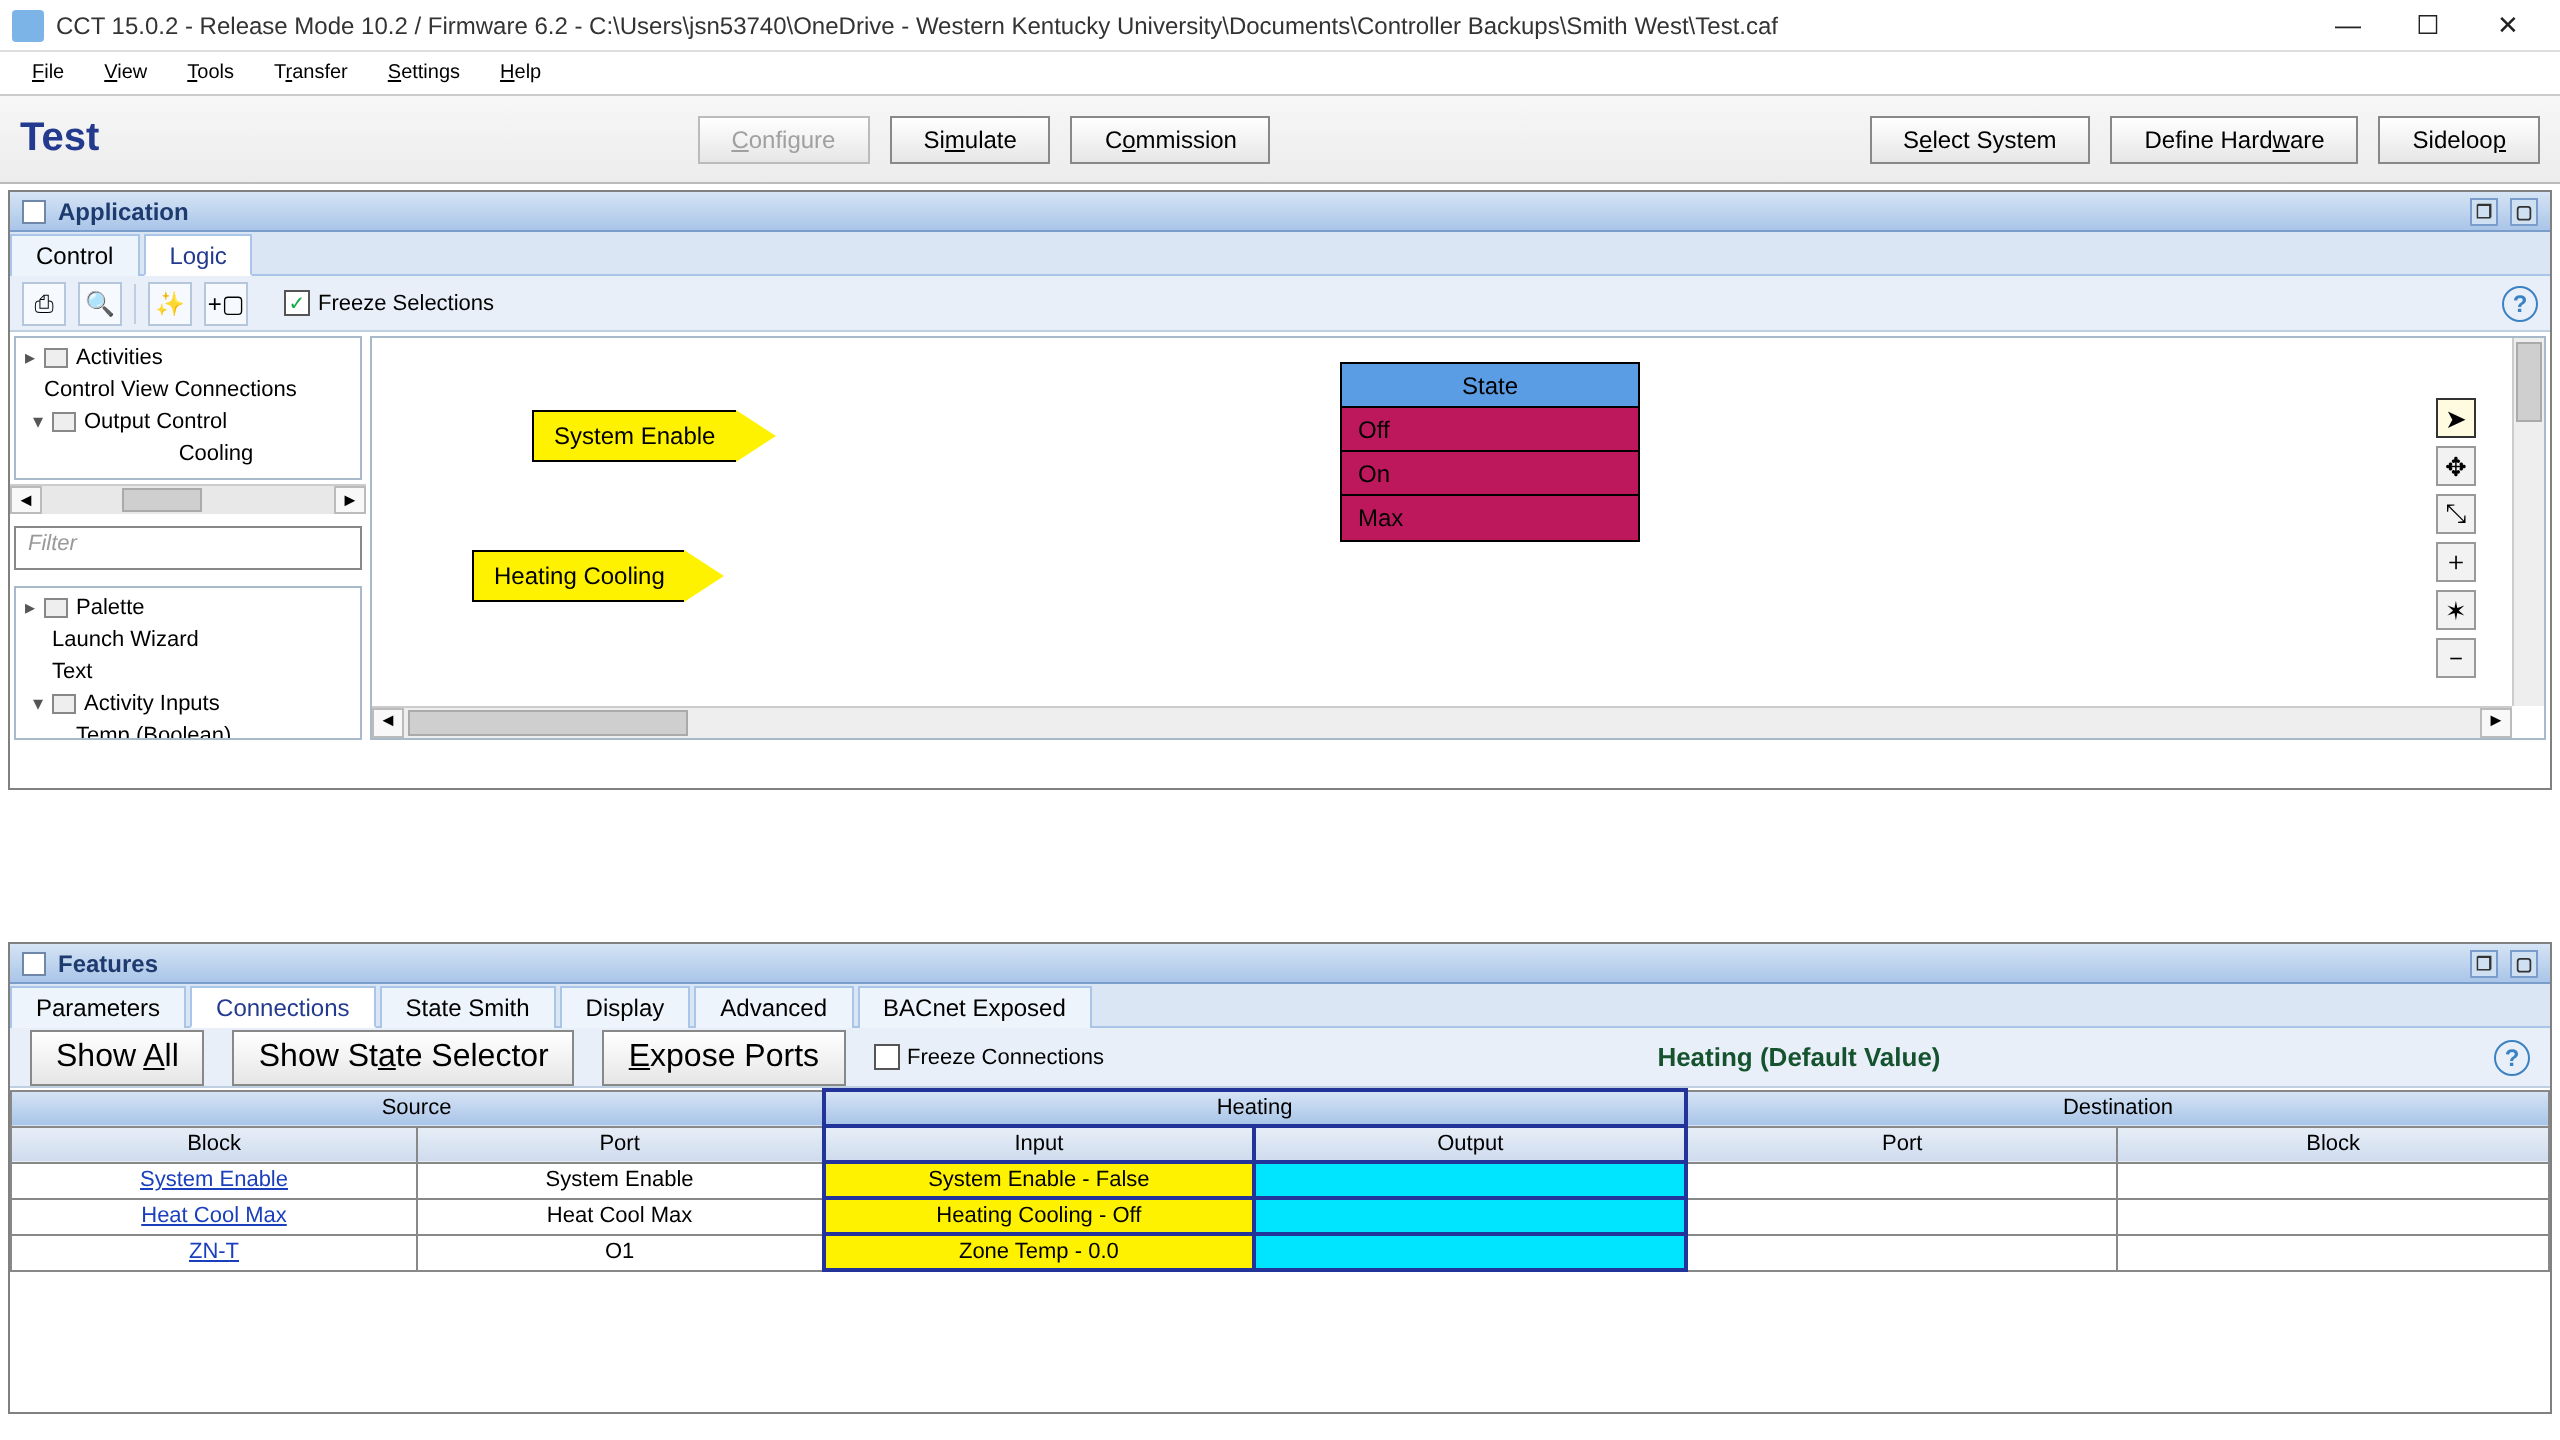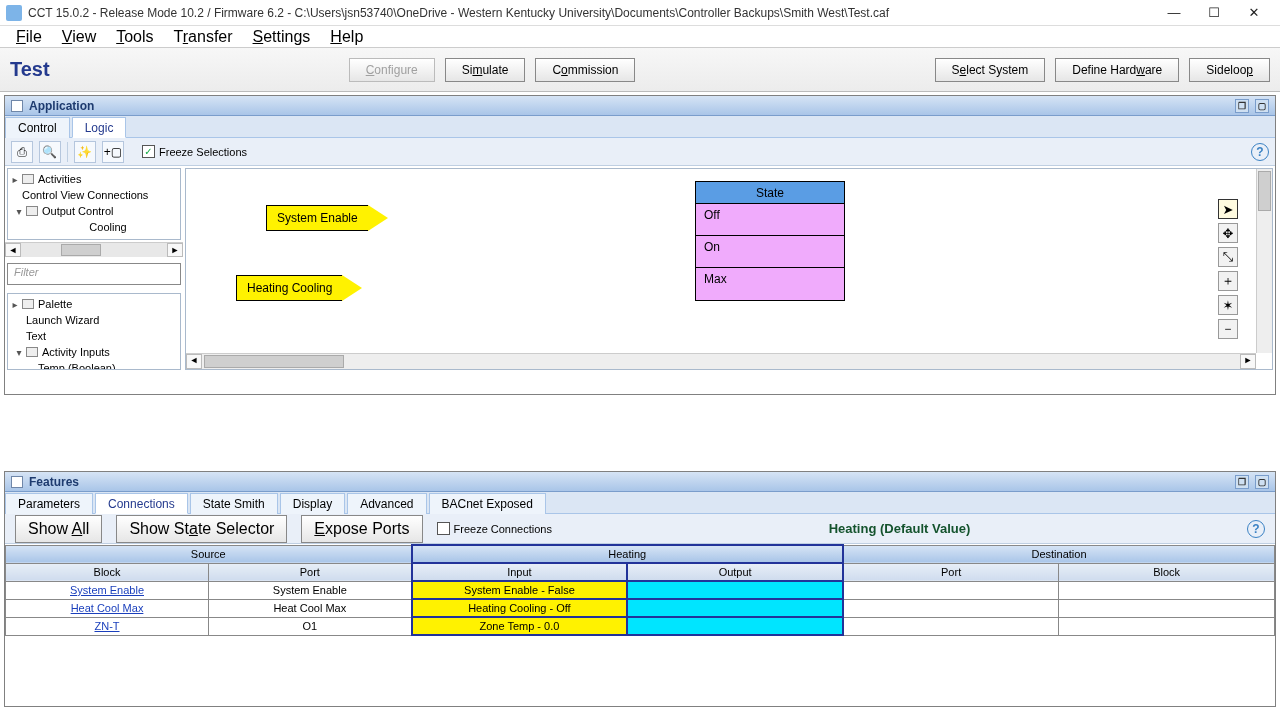--- a/index.html
+++ b/index.html
@@ -6,21 +6,21 @@
 body { font-family: Tahoma, "Segoe UI", sans-serif; font-size: 11px; background: #fff; color: #000; width: 1280px; height: 720px; overflow: hidden; }
 
 
 .titlebar { display: flex; align-items: center; height: 26px; background: #fff; border-bottom: 1px solid #ddd; padding: 0 6px; }
 .titlebar .appicon { width: 16px; height: 16px; background: #7db4e8; border-radius: 2px; margin-right: 6px; }
 .titlebar .title { flex: 1; font-size: 12px; color: #333; white-space: nowrap; overflow: hidden; }
 .winbtn { width: 40px; height: 22px; display: flex; align-items: center; justify-content: center; font-size: 13px; color: #222; }
 
 
 .menubar { display: flex; height: 22px; align-items: center; padding: 0 6px; border-bottom: 1px solid #ccc; }
-.menubar .mitem { padding: 2px 10px; font-size: 16px; }
+.menubar .mitem { padding: 2px 10px; font-size: 10px; }
 .menubar .mitem u { text-decoration: underline; }
 
 
 .headerstrip { display: flex; align-items: center; height: 44px; background: linear-gradient(#f7f7f7,#ececec); border-bottom: 1px solid #bbb; padding: 0 10px; }
 .headerstrip .heading { font-size: 20px; font-weight: bold; color: #243a8e; flex: 0 0 auto; }
 .headerstrip .center { flex: 1; display: flex; justify-content: center; gap: 10px; }
 .headerstrip .right { display: flex; gap: 10px; }
 .btn { border: 1px solid #888; background: linear-gradient(#fff,#e6e6e6); padding: 4px 16px; font-size: 12px; min-width: 80px; text-align: center; }
 .btn.dim { color: #a0a0a0; border-color: #bbb; }
 .btn u { text-decoration: underline; }
@@ -71,21 +71,21 @@
 
 
 .arrow-block { position:absolute; height:26px; display:flex; align-items:center;}
 .arrow-block .body { background:#fff200; border:1px solid #000; border-right:none; padding:0 10px; line-height:24px; height:26px; font-size:12px;}
 .arrow-block .tip { width:0;height:0;border-top:13px solid transparent;border-bottom:13px solid transparent;border-left:20px solid #fff200; position:relative;}
 .arrow-block .tipborder { width:0;height:0;border-top:14px solid transparent;border-bottom:14px solid transparent;border-left:22px solid #000; position:absolute; right:-22px; top:-1px; z-index:-1;}
 
 
 .statebox { position:absolute; width:150px; border:1px solid #000;}
 .statebox .header { background:#5a9de4; color:#000; text-align:center; height:22px; line-height:22px; border-bottom:1px solid #000; font-size:12px;}
-.statebox .row { background:#f0abfc; height:32px; line-height:22px; padding:0 8px; border-bottom:1px solid #000; font-size:12px;}
+.statebox .row { background:#be185d; height:22px; line-height:22px; padding:0 8px; border-bottom:1px solid #000; font-size:12px;}
 .statebox .row:last-child { border-bottom:none;}
 
 
 .righttools { position:absolute; right:18px; top:30px; width:20px; display:flex; flex-direction:column; gap:4px; align-items:center; }
 .rtool { width:20px; height:20px; border:1px solid #999; background:#f2f2f2; display:flex; align-items:center; justify-content:center; font-size:13px;}
 .rtool.active { border-color:#333; background:#fffbe0;}
 
 
 .features-strip { display:flex; align-items:center; height:30px; padding:0 10px; gap:14px; border-bottom:1px solid #bfcfe2; background:#e9eff8; }
 .btn2 { border:1px solid #888; background:linear-gradient(#fff,#e6e6e6); padding:4px 12px; font-size:16px; }
@@ -225,21 +225,21 @@
               <div class="tip"></div>
             </div>
         </div>
         <div class="arrow-block" style="left:50px; top:106px;">
           <div class="body">Heating Cooling</div>
           <div style="position:relative;">
               <div class="tipborder"></div>
               <div class="tip"></div>
             </div>
         </div>
-        <div class="statebox" style="left:509px; top:12px;">
+        <div class="statebox" style="left:484px; top:12px;">
           <div class="header">State</div>
           <div class="row">Off</div>
           <div class="row">On</div>
           <div class="row">Max</div>
         </div>
         <div class="righttools">
           <div class="rtool active">➤</div>
           <div class="rtool">✥</div>
           <div class="rtool">⤡</div>
           <div class="rtool">＋</div>

